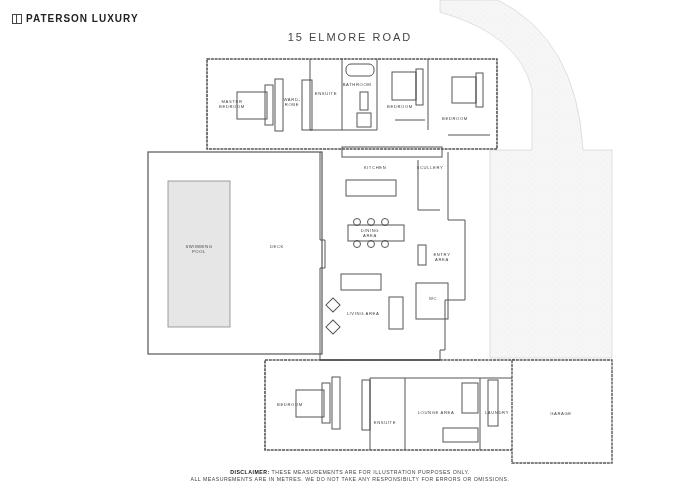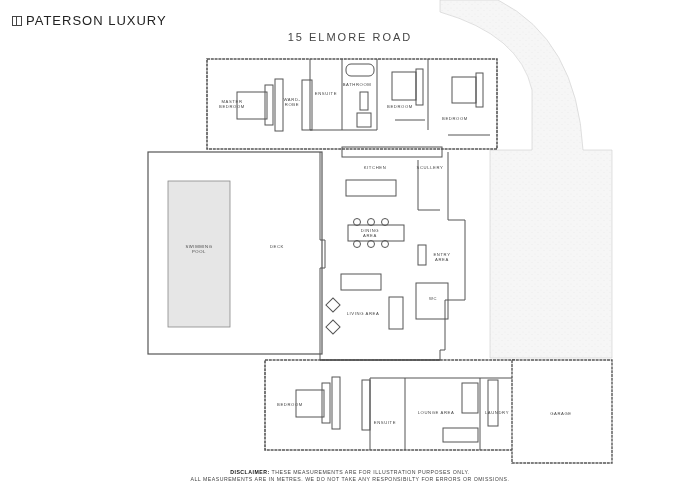--- a/index.html
+++ b/index.html
@@ -1,20 +1,20 @@
 <!DOCTYPE html>
 <html><head>
 <meta charset="utf-8">
 <style>
   html,body{margin:0;padding:0;background:#fff;}
   body{width:700px;height:500px;position:relative;overflow:hidden;font-family:"Liberation Sans",sans-serif;color:#333;}
   .brand{position:absolute;left:12px;top:13px;display:flex;align-items:center;gap:4px;}
   .brand-logo{width:8px;height:8px;border:1px solid #444;position:relative;}
   .brand-logo::after{content:"";position:absolute;left:3px;top:0;width:1px;height:8px;background:#444;}
-  .brand-name{font-size:13px;font-weight:normal;letter-spacing:1px;color:#222;}
+  .brand-name{font-size:10px;font-weight:bold;letter-spacing:1px;color:#222;}
   .title{position:absolute;left:0;width:700px;top:31px;text-align:center;font-size:11px;letter-spacing:2px;color:#444;}
   svg.plan{position:absolute;left:0;top:0;}
   .lbl{font-family:"Liberation Sans",sans-serif;font-size:4.2px;letter-spacing:0.6px;fill:#444;text-anchor:middle;}
   .disclaimer{position:absolute;left:0;width:700px;top:469px;text-align:center;font-size:5.2px;letter-spacing:0.5px;color:#444;line-height:7px;}
   .disclaimer b{color:#111;}
 </style>
 </head>
 <body>
 
 <div class="brand">

